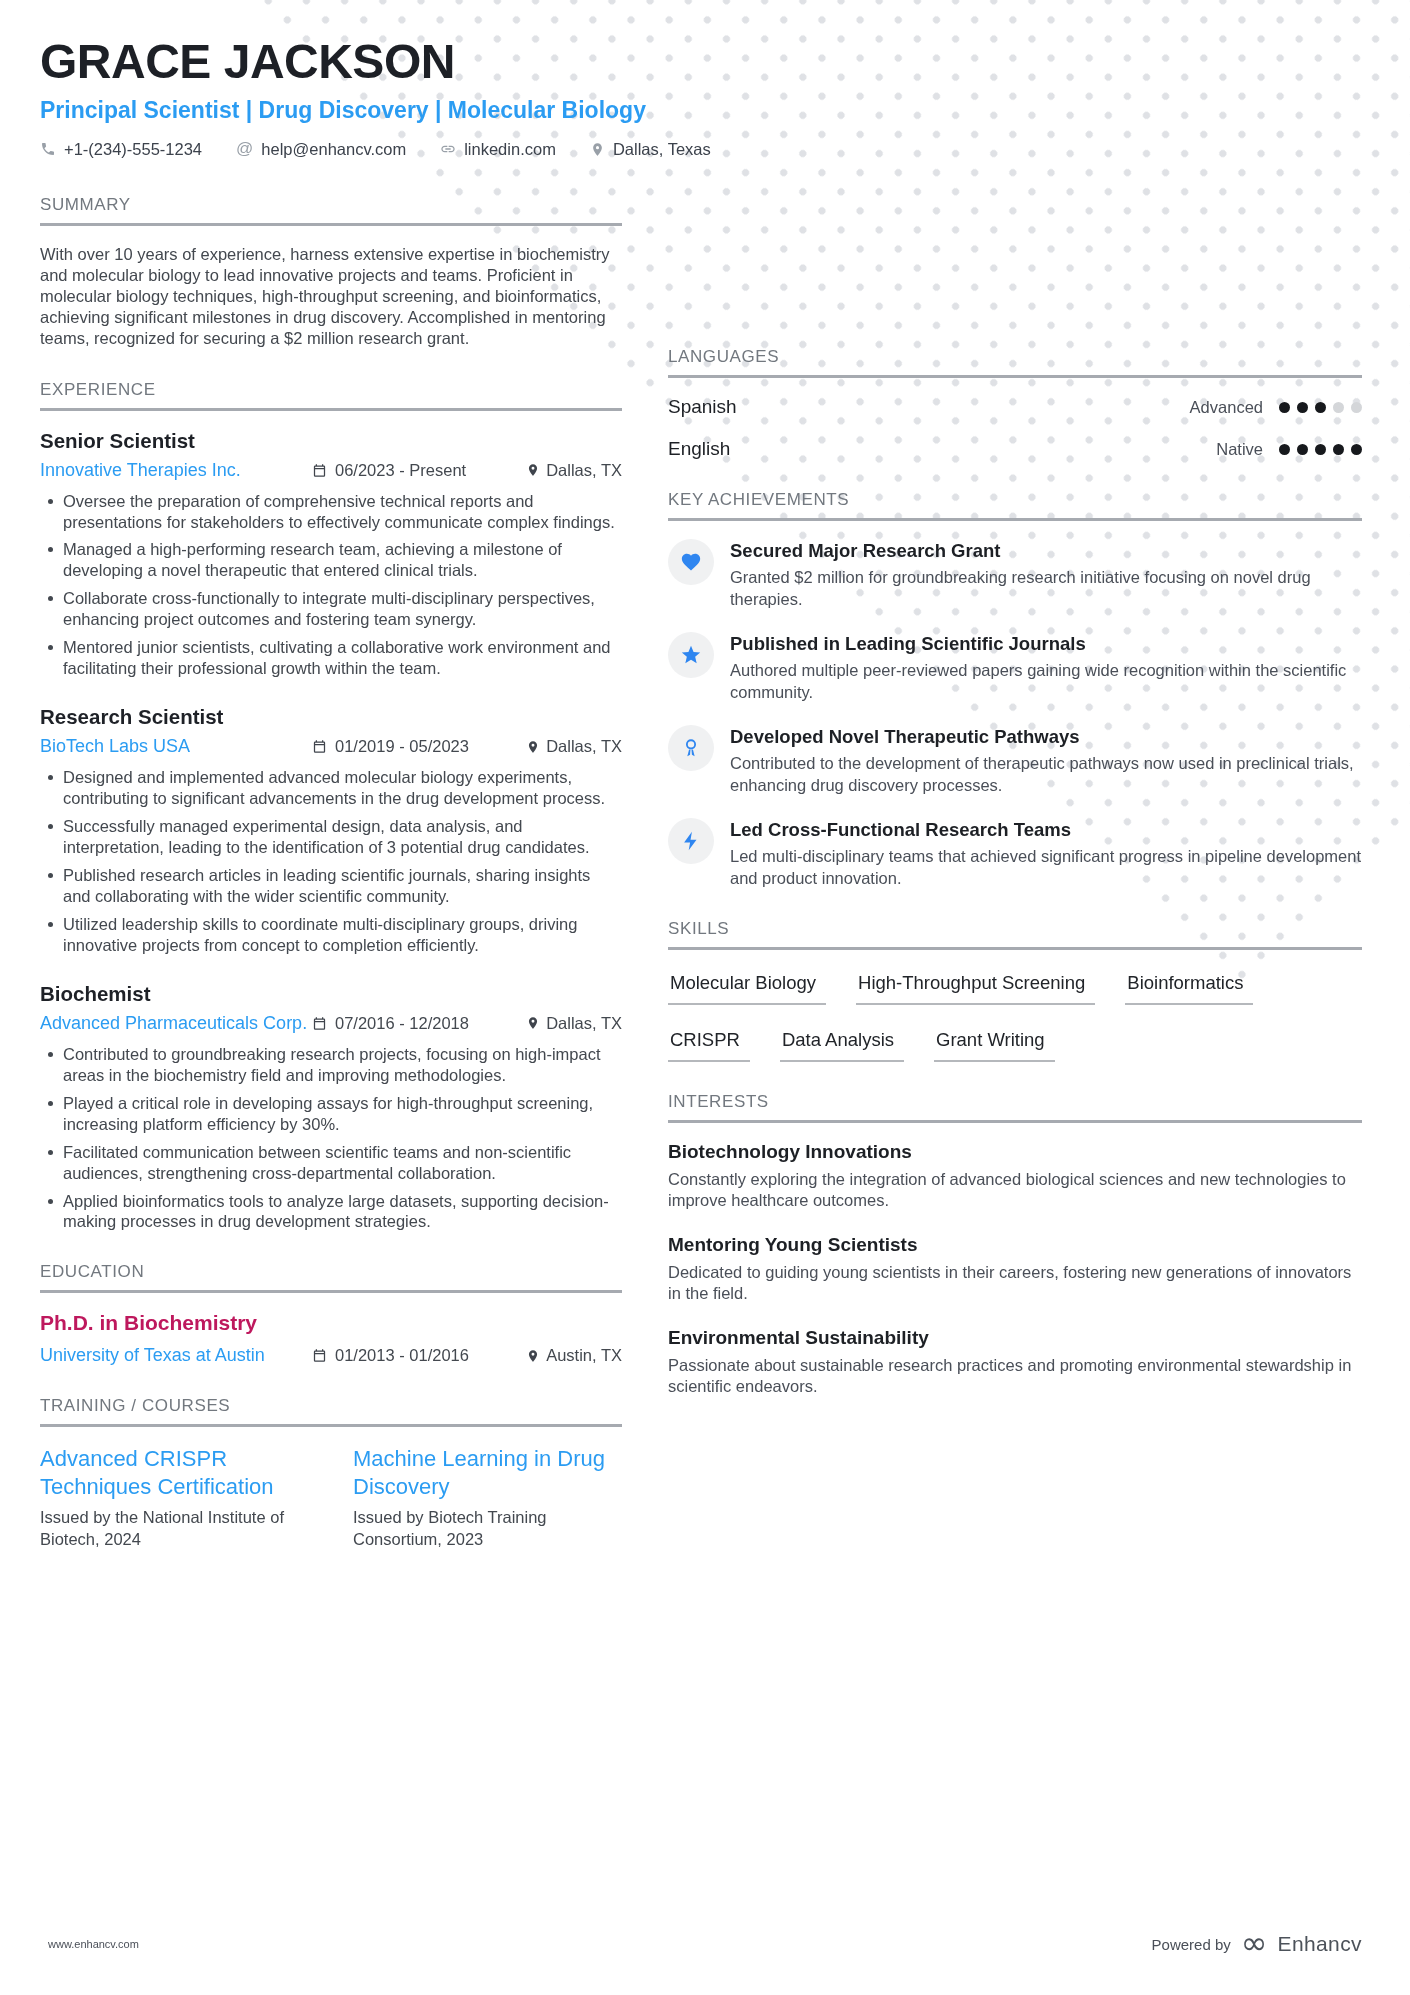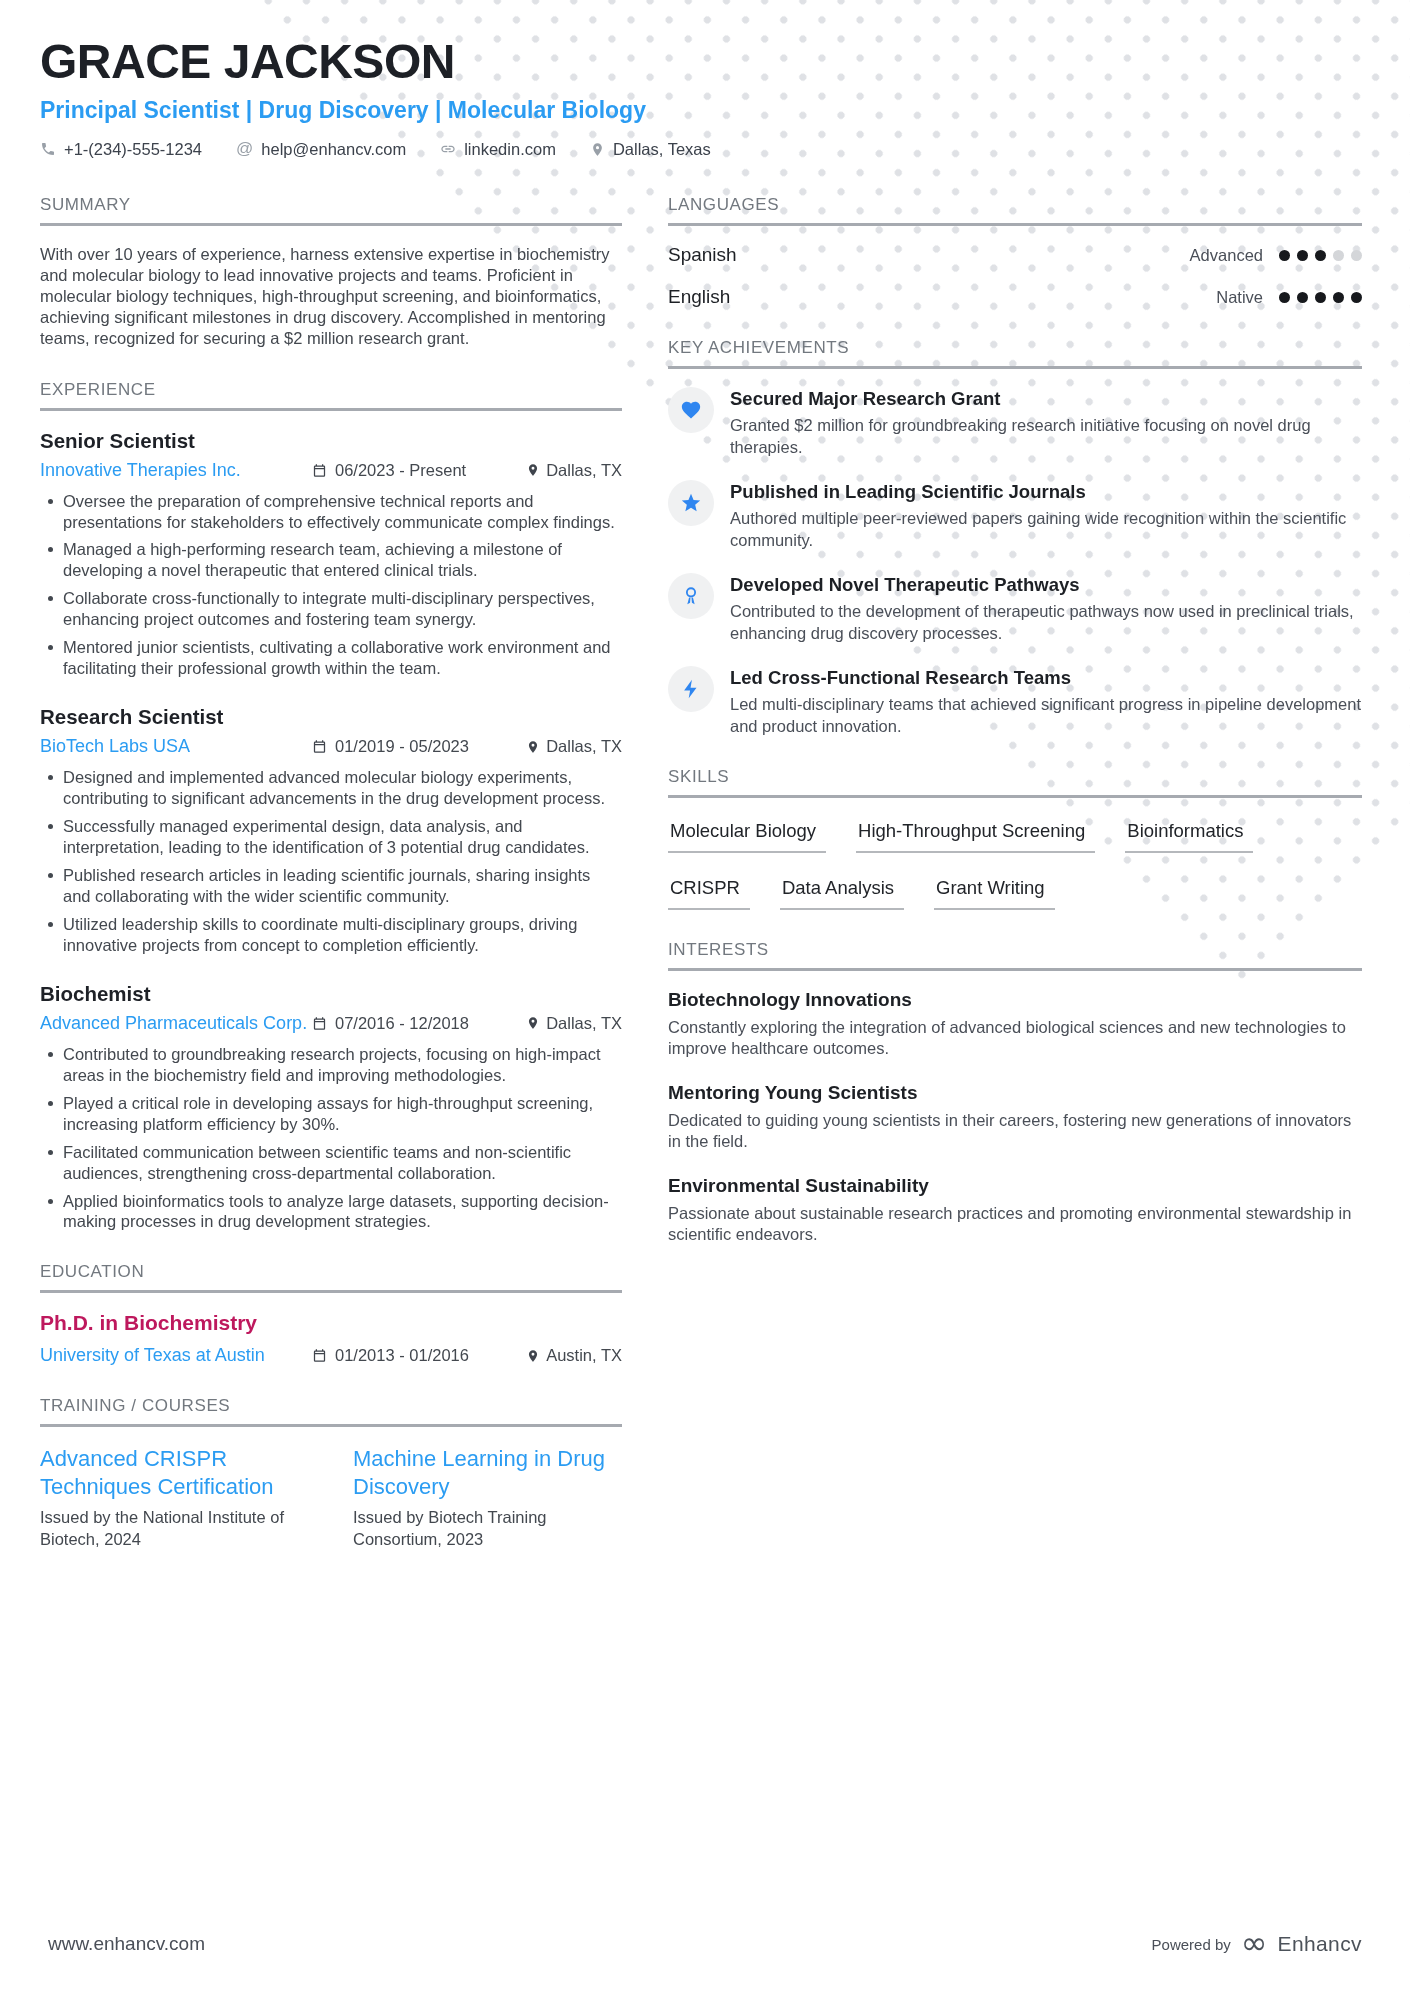--- a/index.html
+++ b/index.html
@@ -20,21 +20,21 @@
   
   .name { font-size:48px; font-weight:bold; letter-spacing:-0.5px; color:#1d2026; }
   .headline { font-size:23px; font-weight:bold; color:#2b9cf2; margin-top:8px; }
   .contact-row { display:flex; align-items:center; gap:34px; margin-top:15px;
     font-size:16.5px; color:#3c424c; }
   .contact-item { display:flex; align-items:center; gap:8px; }
   .contact-item .cicon { color:#99a0a8; display:inline-flex; }
   .at-glyph { font-size:17px; color:#99a0a8; }
 
   
-  .columns { display:flex; gap:46px; margin-top:36px; }
+  .columns { display:flex; gap:46px; margin-top:36px;align-items:center; }
   .col-left { width:582px; flex:0 0 582px; }
   .col-right { flex:1; min-width:0; }
 
   .section { margin-bottom:30px; }
   .sec-head {
     font-size:17px; letter-spacing:0.6px; color:#72787f;
     padding-bottom:8px; border-bottom:3px solid #a6aab0; margin-bottom:18px;
   }
 
   .summary-text { font-size:16.5px; line-height:1.28; color:#43484f; }
@@ -84,21 +84,21 @@
     border-bottom:2px solid #b5b8bc; }
 
   
   .int-item { margin-bottom:22px; }
   .int-title { font-size:19px; font-weight:bold; color:#1d2025; margin-bottom:6px; }
   .int-desc { font-size:16.5px; color:#4a4f58; line-height:1.3; }
 
   
   .footer { position:absolute; left:48px; right:48px; bottom:38px;
     display:flex; justify-content:space-between; align-items:center; z-index:1; }
-  .footer-url { font-size:19px; color:#4a4f58; }
+  .footer-url { font-size:11px; color:#4a4f58; }
   .powered { display:flex; align-items:center; gap:10px; }
   .powered-label { font-size:15px; color:#4a4f58; }
   .brand-logo { font-family:"DejaVu Sans", sans-serif; font-size:32px;
     color:#4c525a; line-height:0.8; }
   .brand-name { font-size:21px; color:#4c525a; letter-spacing:0.4px; }
 </style>
 </head>
 <body>
 
 <div class="dot-band"></div>

